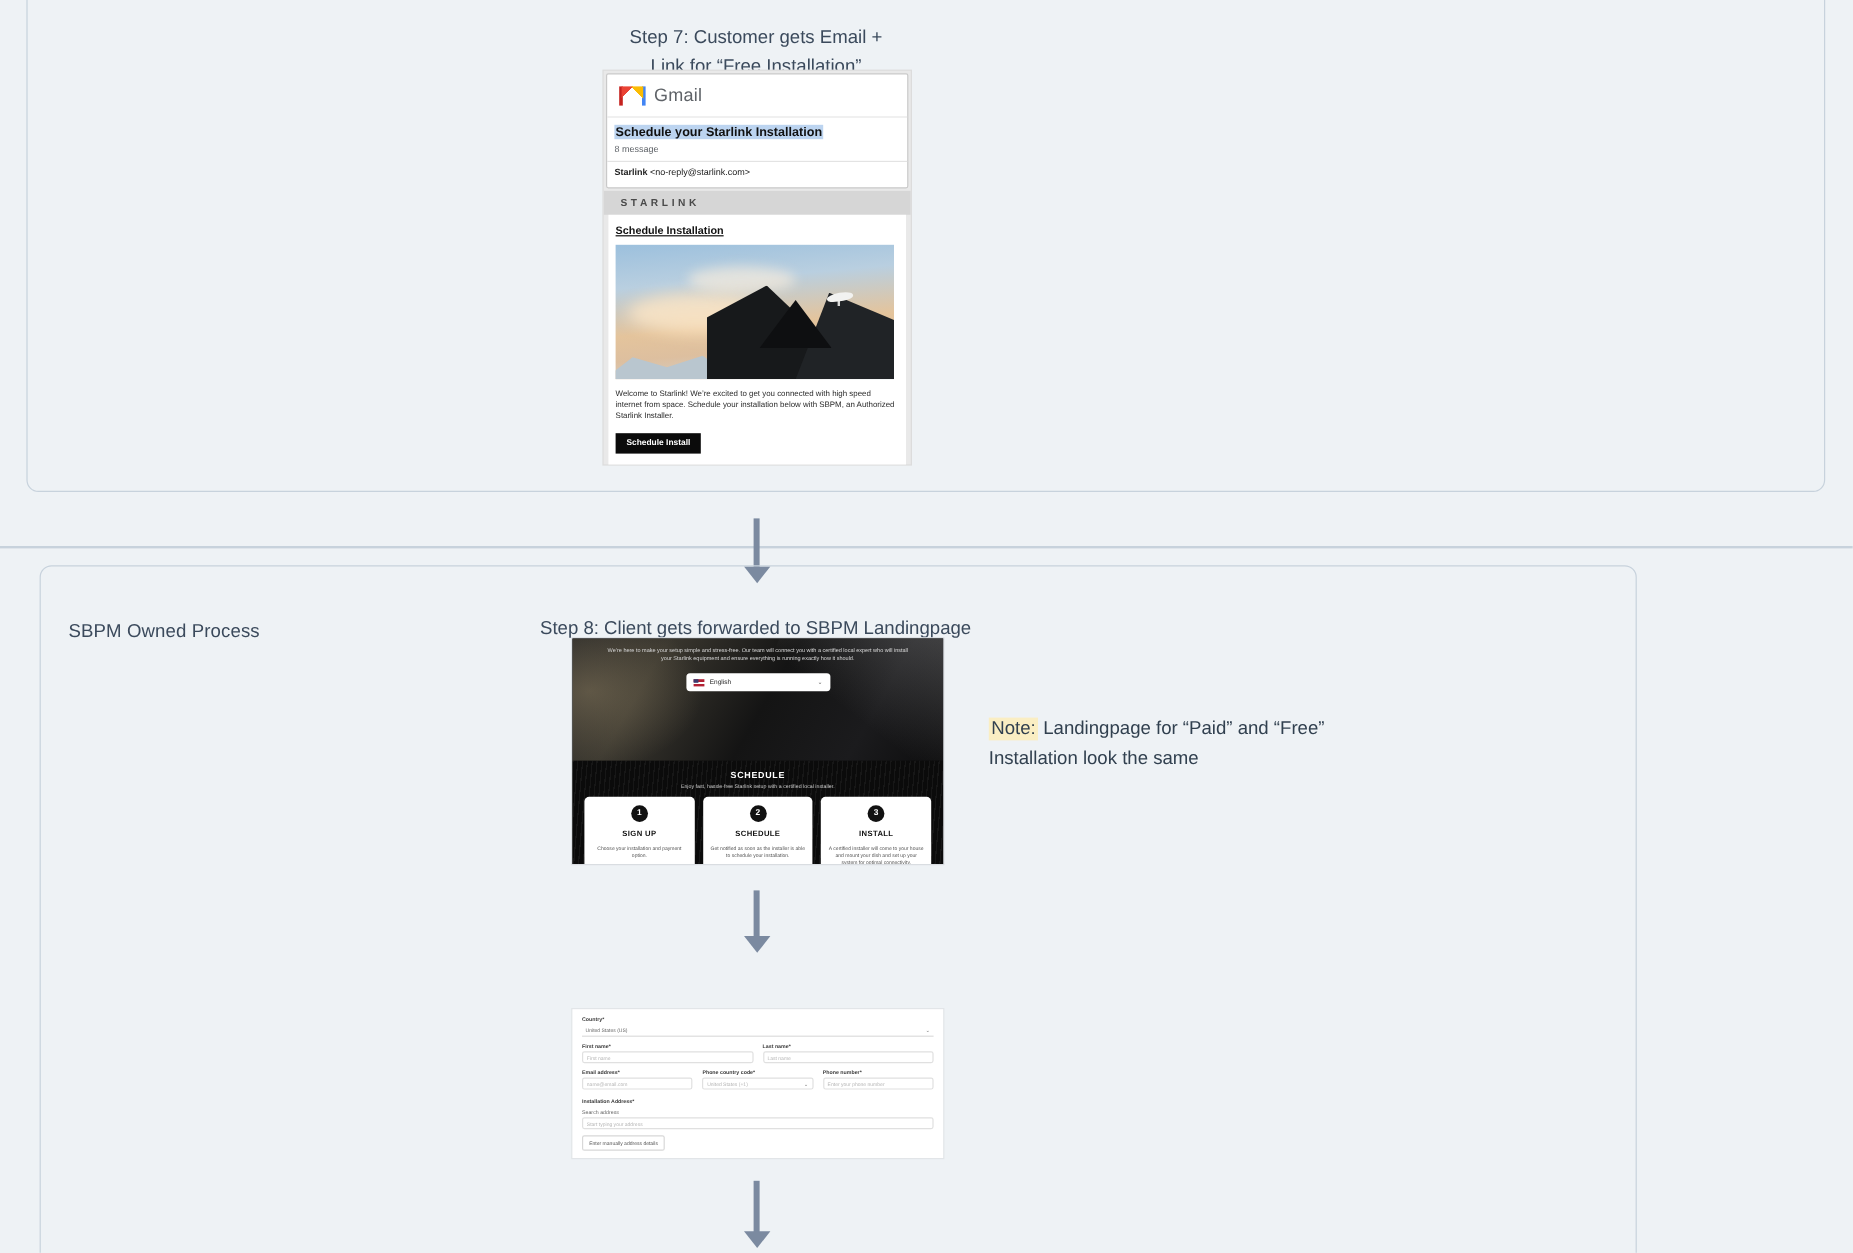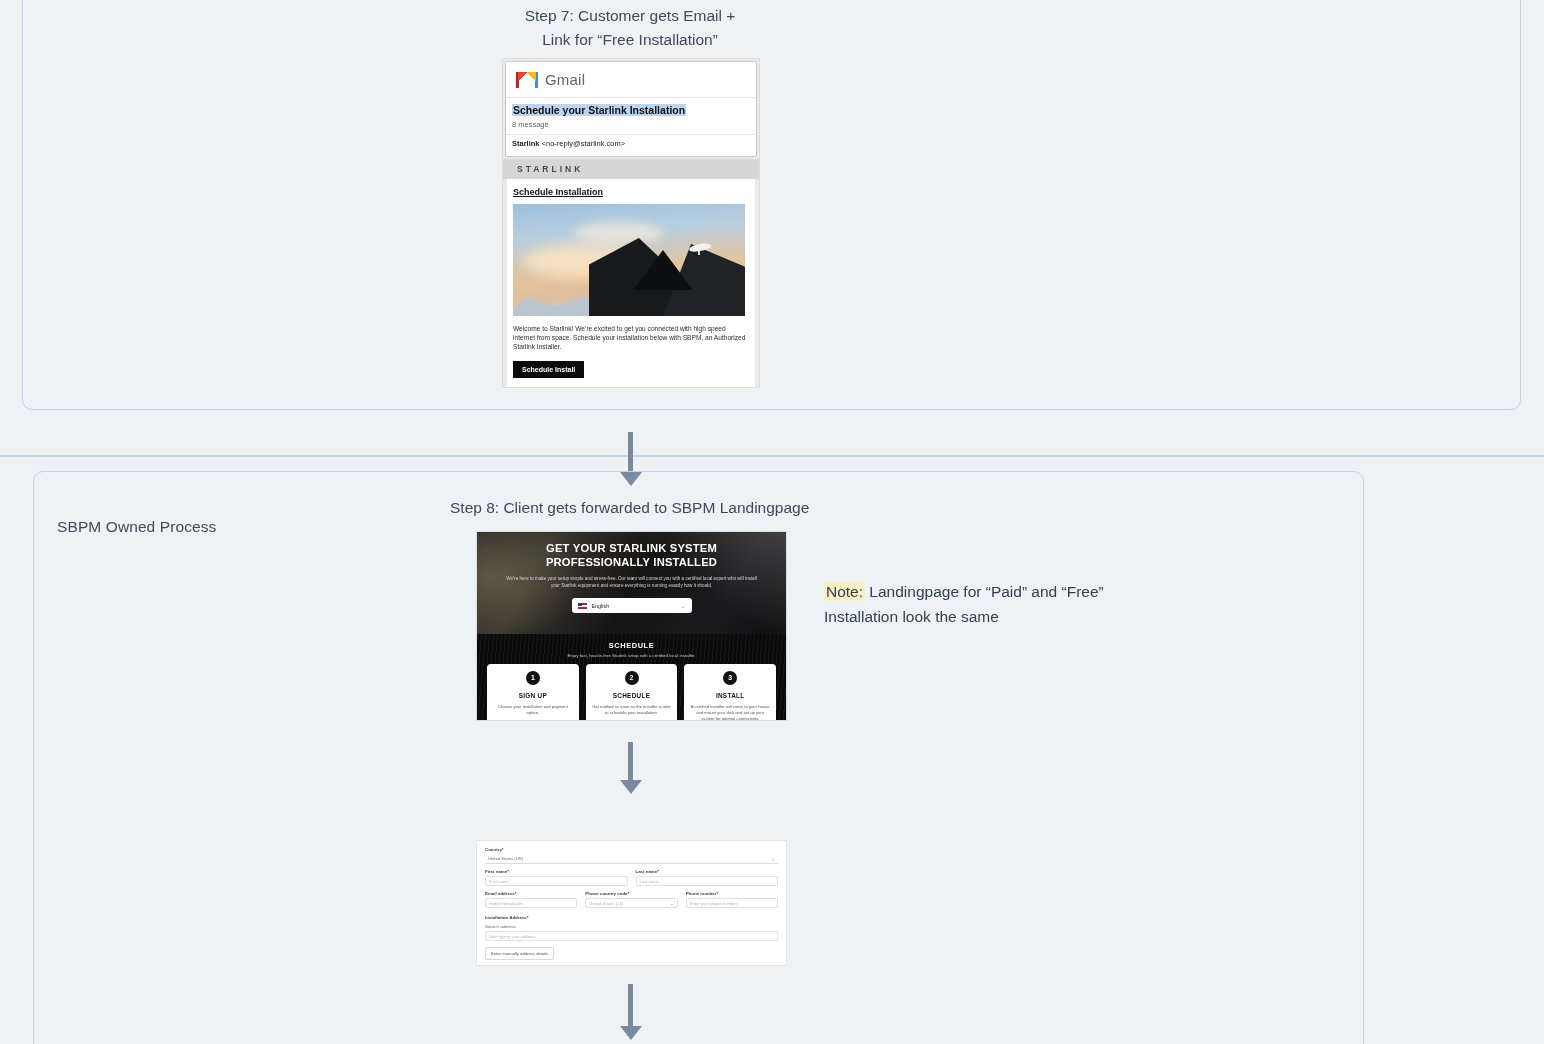--- a/index.html
+++ b/index.html
@@ -32,20 +32,21 @@
   }
 
   
   .step-caption {
     position: absolute;
     font-size: 15.5px;
     color: #3b4a5c;
     line-height: 24px;
     text-align: center;
     white-space: pre-line;
+    margin-top: 16px;
   }
 
   
   .arrow { position: absolute; width: 22px; }
   .arrow .shaft {
     position: absolute; left: 8px; top: 0; width: 5px; height: calc(100% - 13px);
     background: #7b8aa0;
   }
   .arrow .head {
     position: absolute; left: 0; bottom: 0;
@@ -226,21 +227,20 @@
 
   <div class="lane" id="lane-sbpm"></div>
   <div class="lane-title" style="left:57px; top:518px;">SBPM Owned Process</div>
 
   <div class="step-caption" style="left:450px; top:496px; width:420px; text-align:left;">Step 8: Client gets forwarded to SBPM Landingpage</div>
 
   <div class="lp-shot">
     <div class="lp-hero">
       <span class="glare"></span>
       <span class="glare2"></span>
-      <div class="lp-h1">GET YOUR STARLINK SYSTEM PROFESSIONALLY INSTALLED</div>
       <div class="lp-sub">We’re here to make your setup simple and stress-free. Our team will connect you with a certified local expert who will install your Starlink equipment and ensure everything is running exactly how it should.</div>
       <div class="lp-select">
         <span class="flag"></span>
         <span class="lbl">English</span>
         <span class="chev">⌄</span>
       </div>
     </div>
 
     <div class="lp-process">
       <div class="ph">SCHEDULE</div>
@@ -258,21 +258,21 @@
         </div>
         <div class="lp-card">
           <div class="num">3</div>
           <div class="ct">INSTALL</div>
           <div class="cd">A certified installer will come to your house and mount your dish and set up your system for optimal connectivity.</div>
         </div>
       </div>
     </div>
   </div>
 
-  <div class="note" style="left:824px; top:579px;">
+  <div class="note" style="left:824px; top:595px;">
     <span class="hl">Note:</span><span> Landingpage for “Paid” and “Free” Installation look the same</span>
   </div>
 
   <div class="arrow" style="left:620px; top:742px; height:52px;">
     <span class="shaft"></span>
       <span class="head"></span>
   </div>
 
 
   <div class="of-shot">

